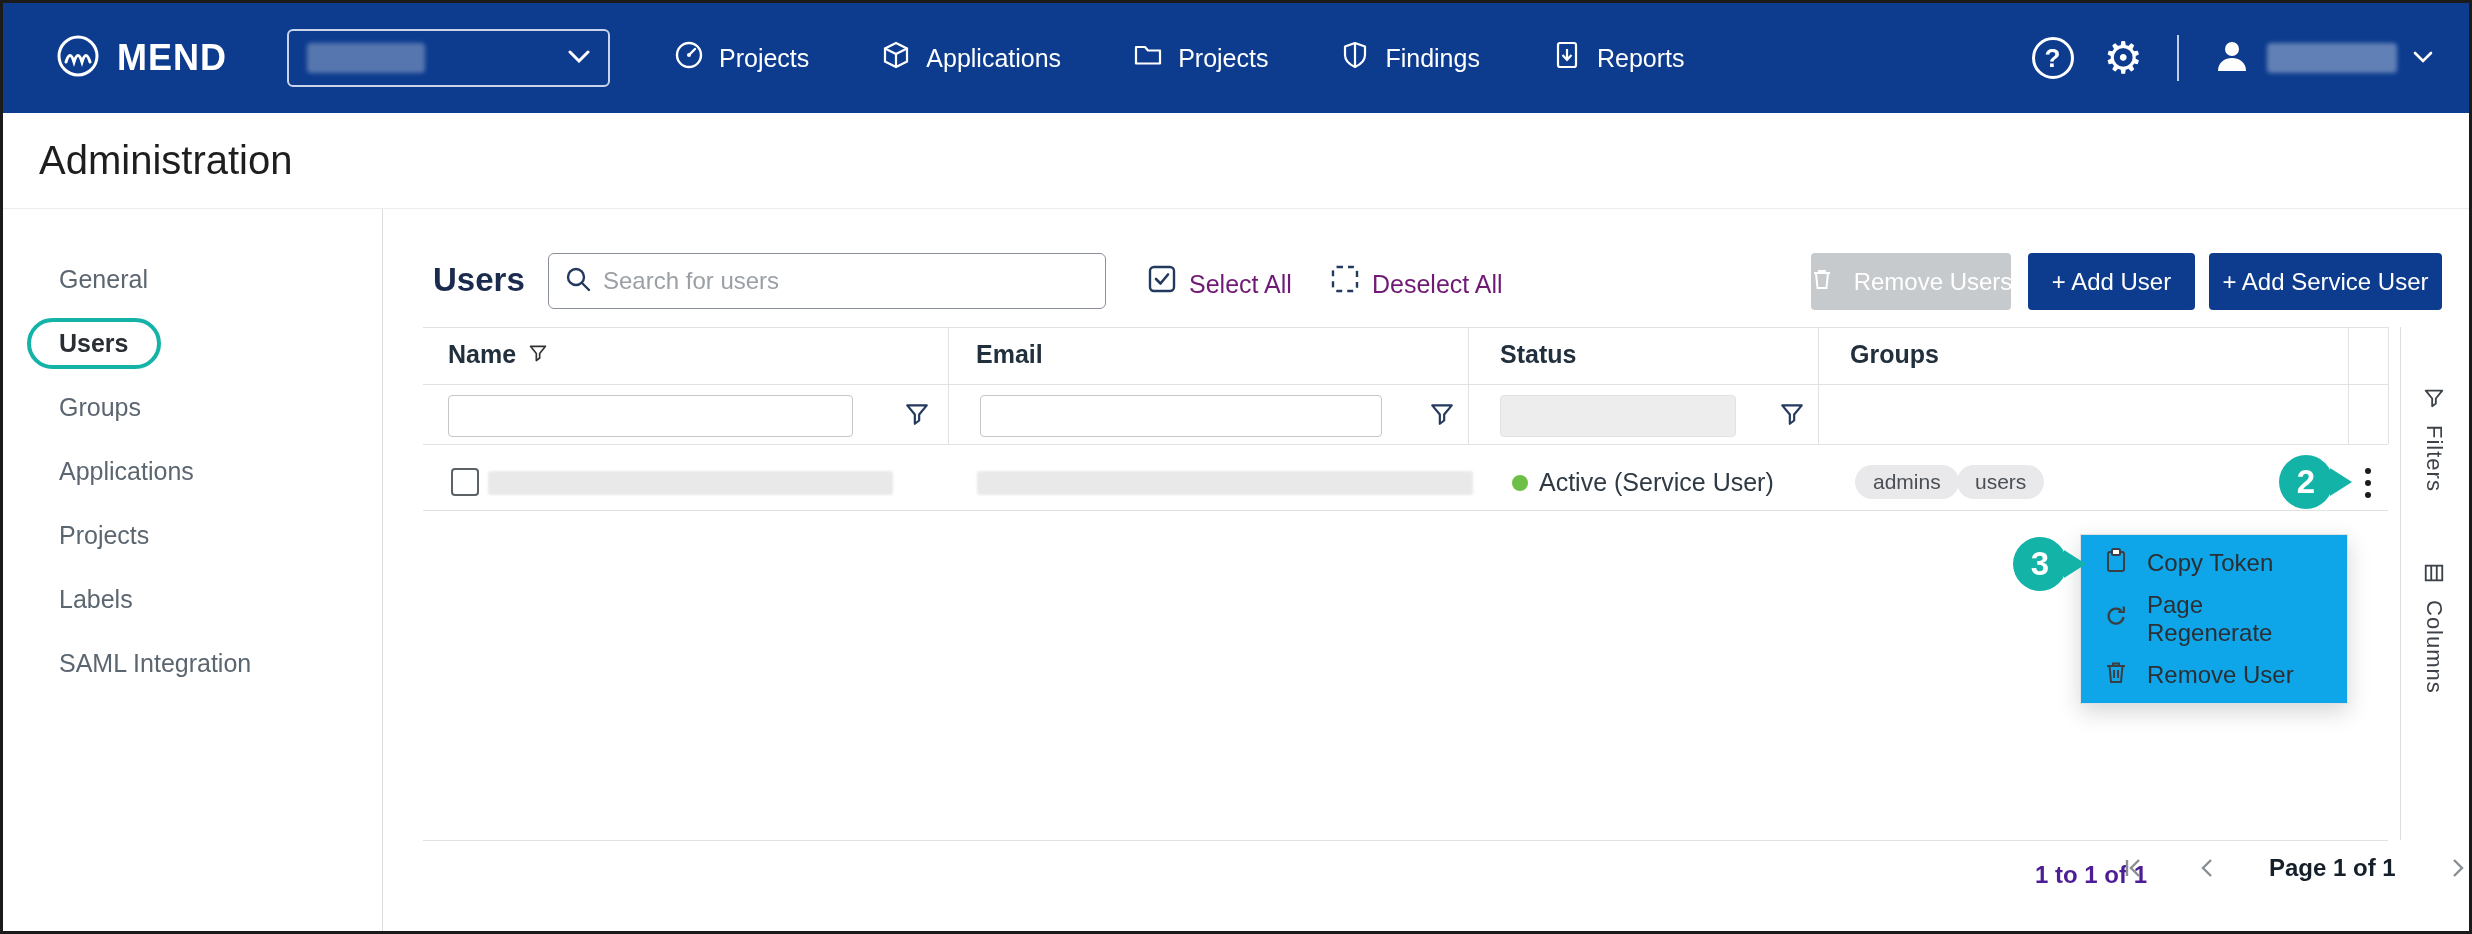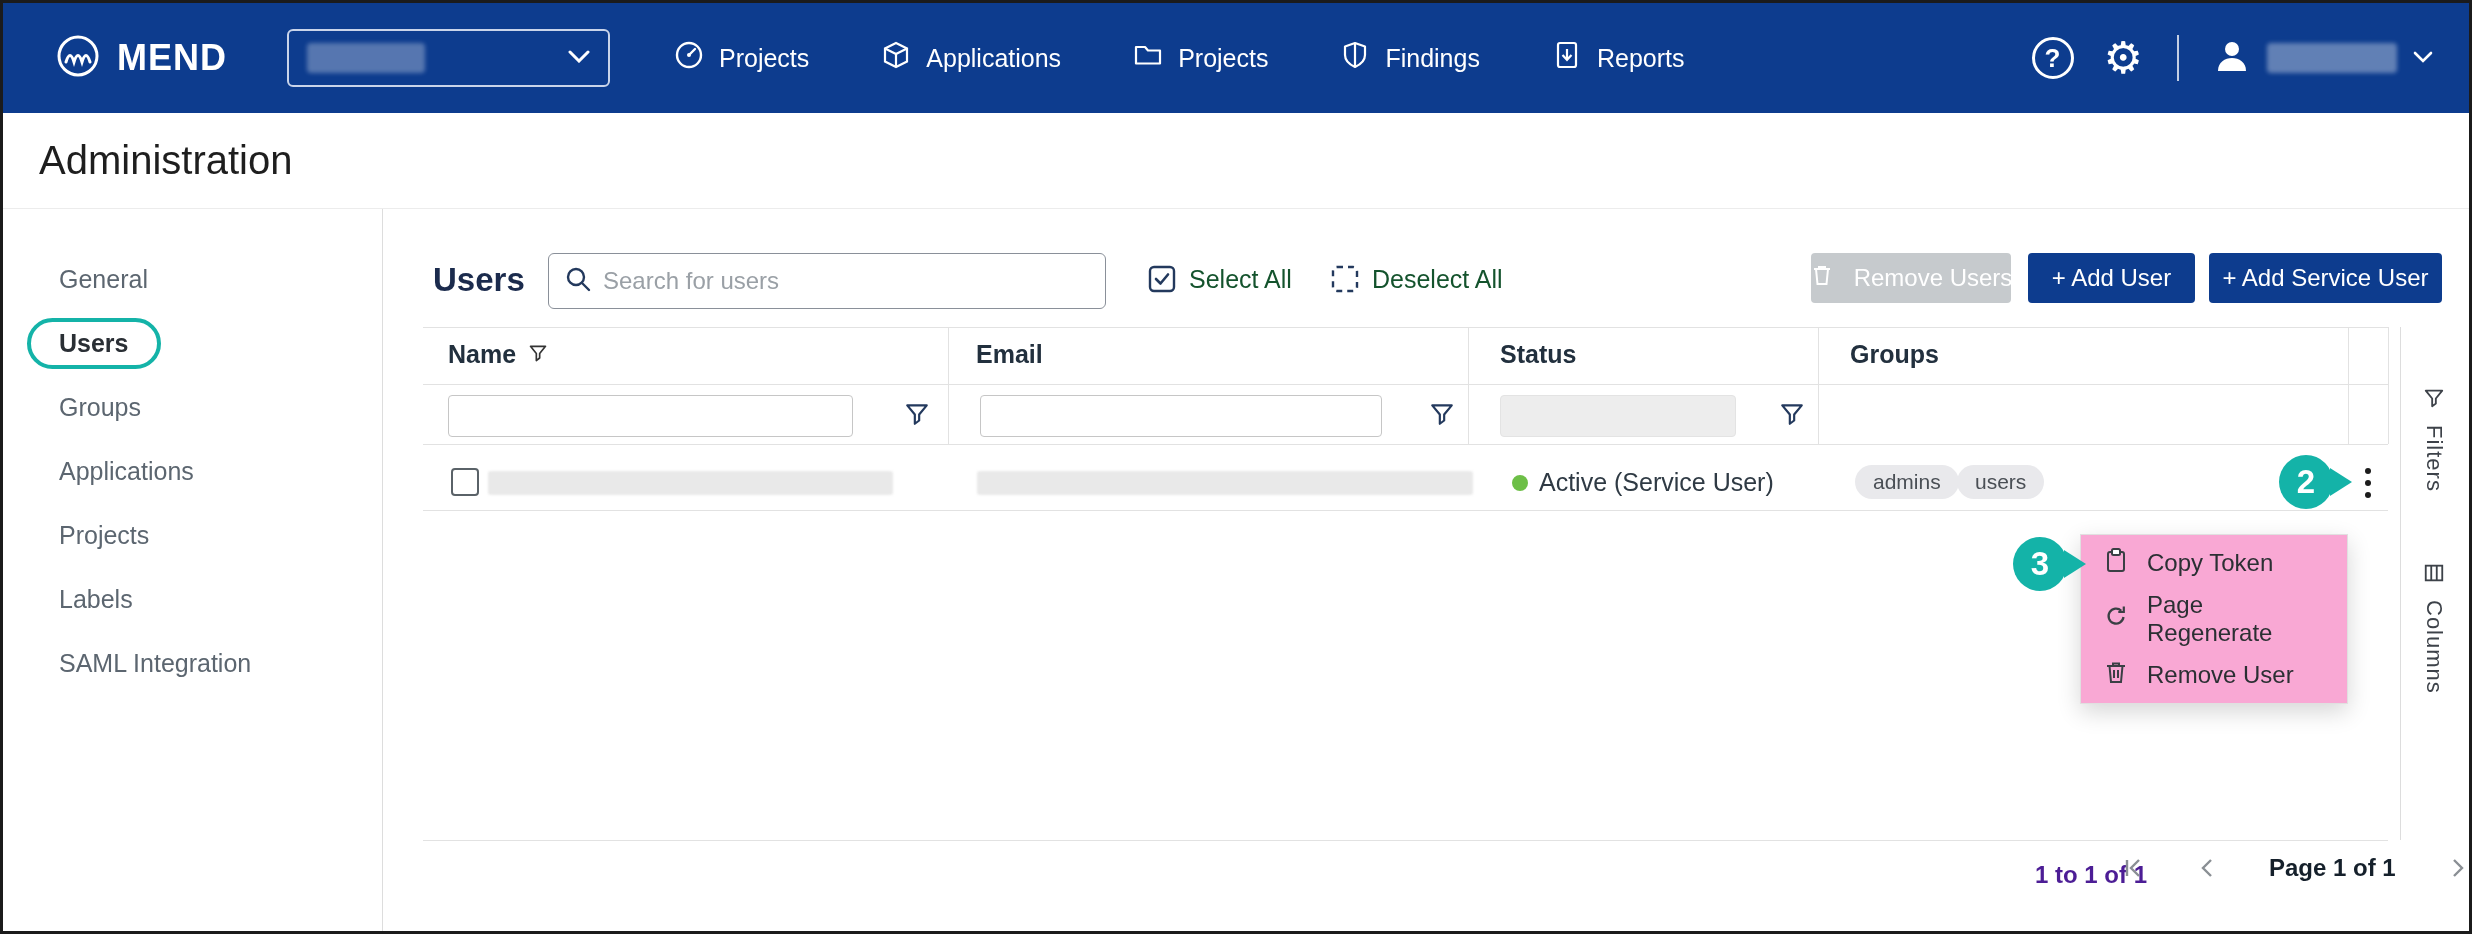--- a/index.html
+++ b/index.html
@@ -51,24 +51,24 @@
   .main { position: absolute; top: 206px; left: 380px; width: 2086px; bottom: 0; background: #fff; }
 
   .users-heading { position: absolute; left: 50px; top: 52px; font-size: 33px; font-weight: bold; color: #1b2b4d; }
 
   .search-box { position: absolute; left: 165px; top: 44px; width: 558px; height: 56px;
                 border: 1px solid #8a9099; border-radius: 6px; display: flex; align-items: center;
                 padding: 0 16px; gap: 12px; background: #fff; }
   .search-input { border: none; outline: none; font-size: 24px; flex: 1; color: #0f172a; background: transparent; }
   .search-input::placeholder { color: #9aa0a6; }
 
-  .sel-group { position: absolute; top: 56px; display: flex; gap: 13px; align-items: flex-start;
-               font-size: 25px; color: #14532d; cursor: pointer; }
-
-  .btn { position: absolute; top: 44px; height: 50px; border-radius: 4px; color: #fff; font-size: 24px;
+  .sel-group { position: absolute; top: 56px; display: flex; gap: 13px; align-items: flex-end;
+               font-size: 25px; color: #701a75; cursor: pointer; }
+
+  .btn { position: absolute; top: 44px; height: 57px; border-radius: 4px; color: #fff; font-size: 24px;
          display: flex; align-items: center; justify-content: center; gap: 20px; cursor: pointer; border: none; white-space: nowrap; }
   .btn-disabled { background: #c6cacd; cursor: default; }
   .btn-primary { background: #0d3c8e; }
 
   .hline { position: absolute; height: 1px; background: #e2e2e2; left: 40px; width: 1965px; }
   .vline { position: absolute; width: 1px; background: #e2e2e2; top: 118px; height: 117px; }
 
   .th { position: absolute; top: 131px; font-size: 25px; font-weight: bold; color: #22303e;
         display: flex; align-items: center; gap: 12px; }
 
@@ -88,21 +88,21 @@
   .kebab { position: absolute; left: 1972px; top: 251px; width: 26px; height: 46px; display: flex;
            flex-direction: column; align-items: center; justify-content: center; gap: 6px; cursor: pointer; }
   .kebab .dot { width: 6px; height: 6px; border-radius: 50%; background: #1c1c1c; }
 
   .annotation { position: absolute; display: flex; align-items: center; z-index: 8; }
   .ann-circle { width: 54px; height: 54px; border-radius: 50%; background: #14b3a8; color: #fff;
                 font-size: 33px; font-weight: bold; display: flex; align-items: center; justify-content: center; }
   .ann-arrow { width: 0; height: 0; border-top: 14px solid transparent; border-bottom: 14px solid transparent;
                border-left: 22px solid #14b3a8; margin-left: -3px; }
 
-  .context-menu { position: absolute; left: 1697px; top: 325px; width: 268px; background: #f9a8d4;
+  .context-menu { position: absolute; left: 1697px; top: 325px; width: 268px; background: #0ea5e9;
                   border: 1px solid #e0e0e0; box-shadow: 0 8px 22px rgba(0,0,0,0.16); z-index: 6; }
   .menu-item { height: 56px; display: flex; align-items: center; gap: 18px; padding: 0 22px;
                font-size: 24px; color: #2b2f33; cursor: pointer; }
 
   .pag-range { position: absolute; left: 1652px; top: 652px; font-size: 24px; font-weight: bold; color: #4c1d95; }
   .pag-controls { position: absolute; left: 1738px; top: 645px; display: flex; align-items: center; gap: 48px; }
   .pag-icon { cursor: pointer; display: flex; align-items: center; }
   .pag-label { font-size: 24px; color: #15202b; font-weight: bold; white-space: nowrap; }
 
   .side-strip { position: absolute; left: 2017px; top: 118px; height: 513px; width: 66px;

